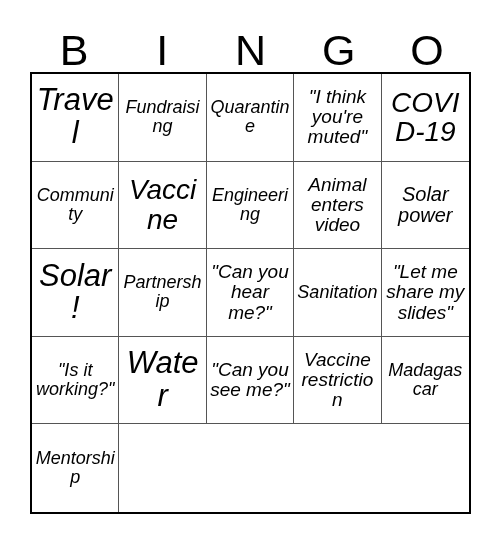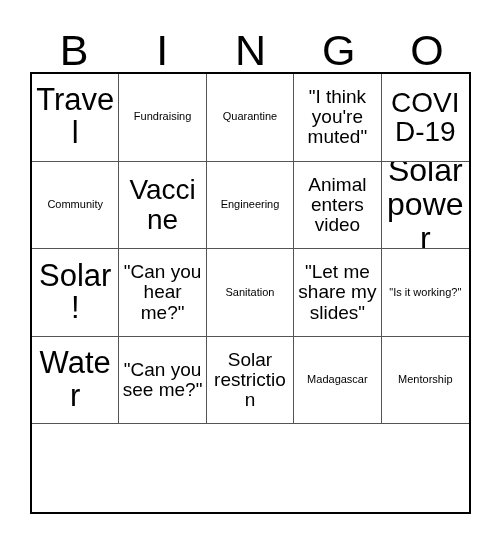--- a/index.html
+++ b/index.html
@@ -62,37 +62,38 @@
     box-sizing: border-box;
     border-right: 1px solid #555555;
     border-bottom: 1px solid #555555;
     display: flex;
     align-items: center;
     justify-content: center;
     text-align: center;
     padding: 2px 3px;
     overflow: hidden;
     background: #ffffff;
+    font-style: italic;
   }
   .bingo-cell:nth-child(5n) { border-right: none; }
   .bingo-cell:nth-child(n+21) { border-bottom: none; }
 
   .cell-text {
     display: block;
     width: 100%;
     line-height: 1.06;
     color: #000000;
     word-wrap: break-word;
     overflow-wrap: break-word;
     hyphens: none;
   }
-  .fs-s    { font-size: 11px; }
+  .fs-s    { font-size: 18px; }
   .fs-m    { font-size: 19px; }
   .fs-l    { font-size: 28px; }
-  .fs-xl   { font-size: 32px; }
+  .fs-xl   { font-size: 20px; }
   .fs-xxl  { font-size: 31px; }
 </style>
 </head>
 <body>
 
 <div id="card-root">
 
   <div id="header-row">
     <div class="header-letter">B</div>
     <div class="header-letter">I</div>
@@ -131,20 +132,23 @@
     <div class="bingo-cell">
         <span class="cell-text fs-m">Animal enters video</span>
       </div>
     <div class="bingo-cell">
         <span class="cell-text fs-xl">Solar power</span>
       </div>
 
     <div class="bingo-cell">
         <span class="cell-text fs-xxl">Solar!</span>
       </div>
+    <div class="bingo-cell">
+        <span class="cell-text fs-s">Partnership</span>
+      </div>
 
     <div class="bingo-cell">
         <span class="cell-text fs-m">"Can you hear me?"</span>
       </div>
     <div class="bingo-cell">
         <span class="cell-text fs-s">Sanitation</span>
       </div>
     <div class="bingo-cell">
         <span class="cell-text fs-m">"Let me share my slides"</span>
       </div>
@@ -152,21 +156,21 @@
         <span class="cell-text fs-s">"Is it working?"</span>
       </div>
 
     <div class="bingo-cell">
         <span class="cell-text fs-xxl">Water</span>
       </div>
     <div class="bingo-cell">
         <span class="cell-text fs-m">"Can you see me?"</span>
       </div>
     <div class="bingo-cell">
-        <span class="cell-text fs-m">Solar restriction</span>
+        <span class="cell-text fs-m">Vaccine restriction</span>
       </div>
     <div class="bingo-cell">
         <span class="cell-text fs-s">Madagascar</span>
       </div>
     <div class="bingo-cell">
         <span class="cell-text fs-s">Mentorship</span>
       </div>
 
   </div>
 </div>

